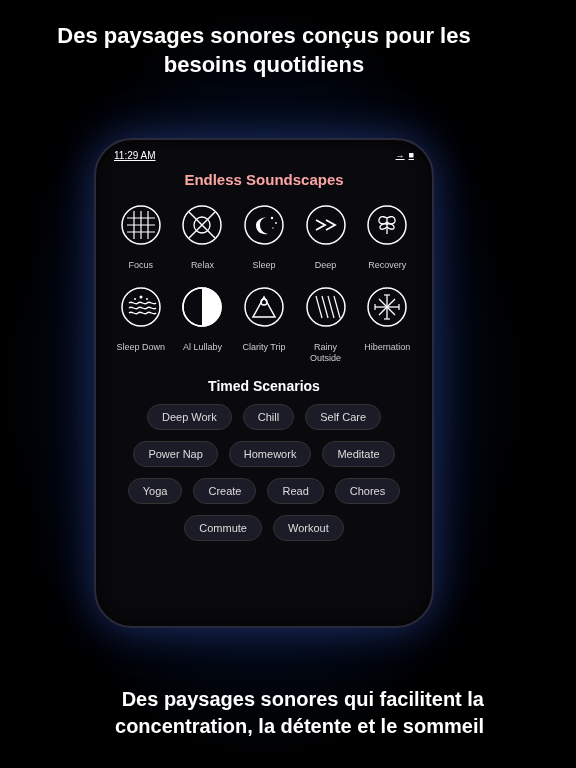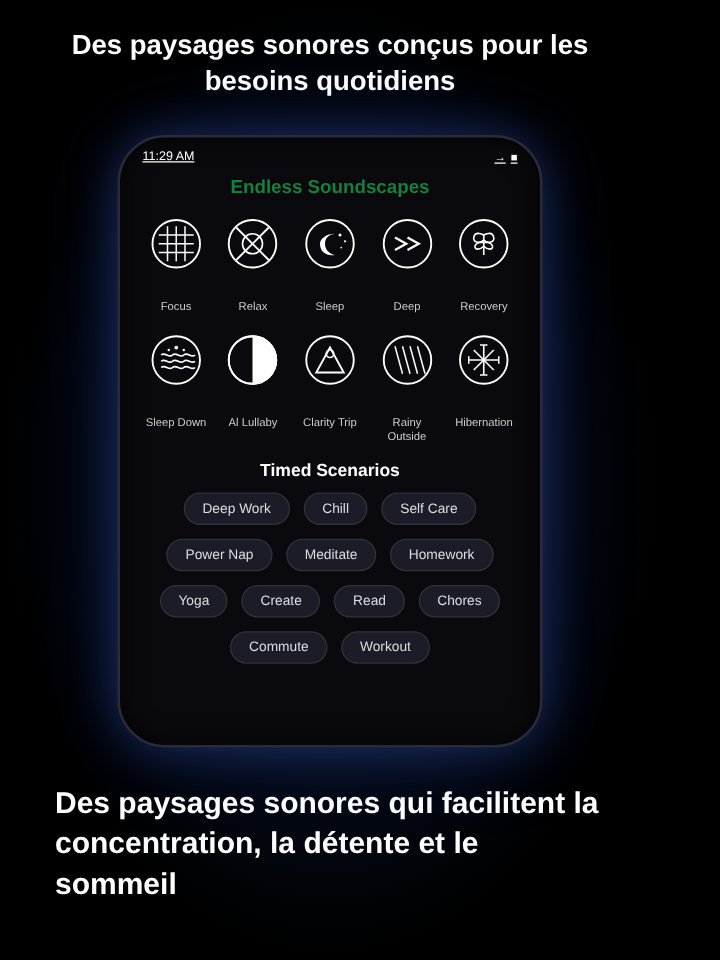--- a/index.html
+++ b/index.html
@@ -69,39 +69,39 @@
 
     
     .phone-content {
       flex: 1;
       padding: 6px 14px 14px;
       overflow: hidden;
     }
 
     .phone-title {
       text-align: center;
-      color: #15803d;
+      color: #fca5a5;
       font-size: 15px;
       font-weight: 700;
       margin-bottom: 14px;
     }
 
     
     .soundscapes-row {
       display: flex;
       justify-content: space-around;
       align-items: flex-start;
       margin-bottom: 14px;
     }
 
     .soundscape-item {
       display: flex;
       flex-direction: column;
       align-items: center;
-      gap: 22px;
+      gap: 12px;
       width: 52px;
     }
 
     .soundscape-icon {
       width: 46px;
       height: 46px;
       display: flex;
       align-items: center;
       justify-content: center;
     }
@@ -140,26 +140,26 @@
       border-radius: 20px;
       color: #ddd;
       font-size: 11px;
       padding: 6px 14px;
       white-space: nowrap;
     }
 
     
     .bottom-heading {
       color: #fff;
-      font-size: 24px;
+      font-size: 20px;
       font-weight: 700;
-      text-align: left;
+      text-align: right;
       line-height: 1.35;
       max-width: 440px;
-      margin-bottom: 24px;
+      margin-bottom: 8px;
     }
   </style>
 </head>
 <body>
 
 <div class="outer-bg">
 
   <div class="top-heading">Des paysages sonores conçus pour les besoins quotidiens</div>
 
   <div class="phone-mockup">
@@ -326,22 +326,22 @@
 
       <div class="timed-title">Timed Scenarios</div>
 
       <div class="scenario-pills">
 
         <div class="pill">Deep Work</div>
         <div class="pill">Chill</div>
         <div class="pill">Self Care</div>
         <div class="pill">Power Nap</div>
 
+        <div class="pill">Homework</div>
         <div class="pill">Meditate</div>
-        <div class="pill">Homework</div>
         <div class="pill">Yoga</div>
         <div class="pill">Create</div>
 
         <div class="pill">Read</div>
         <div class="pill">Chores</div>
         <div class="pill">Commute</div>
         <div class="pill">Workout</div>
       </div>
 
     </div>

